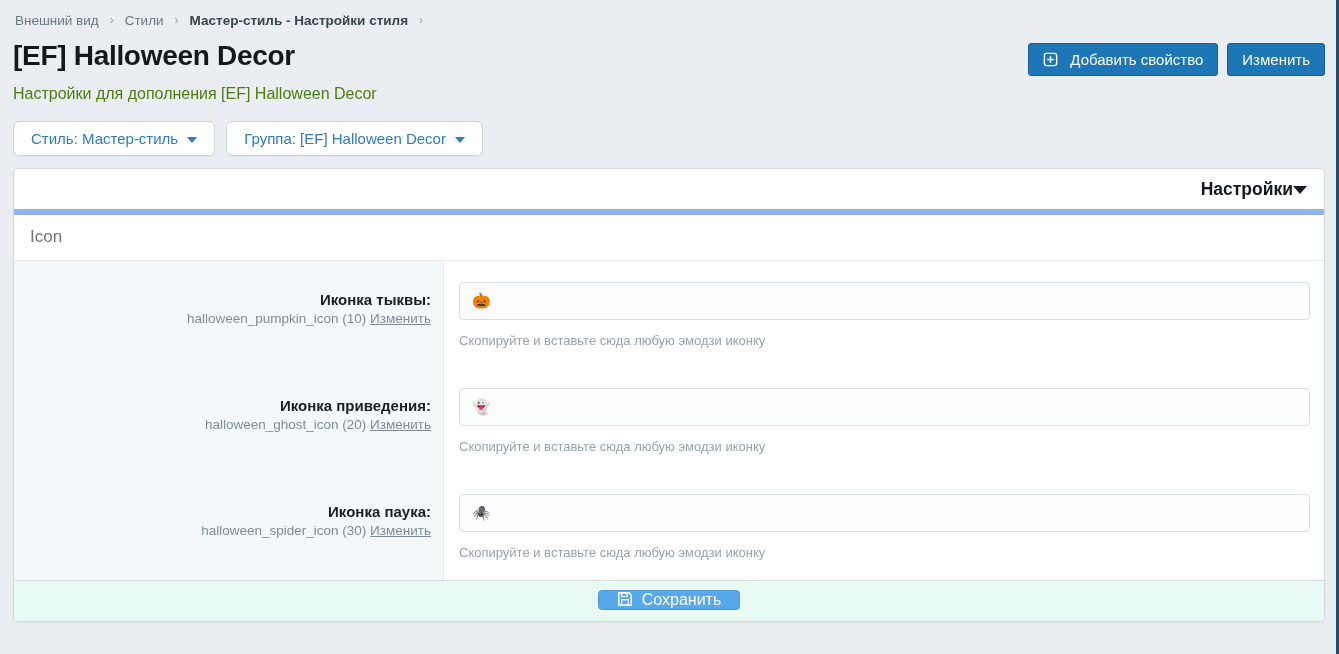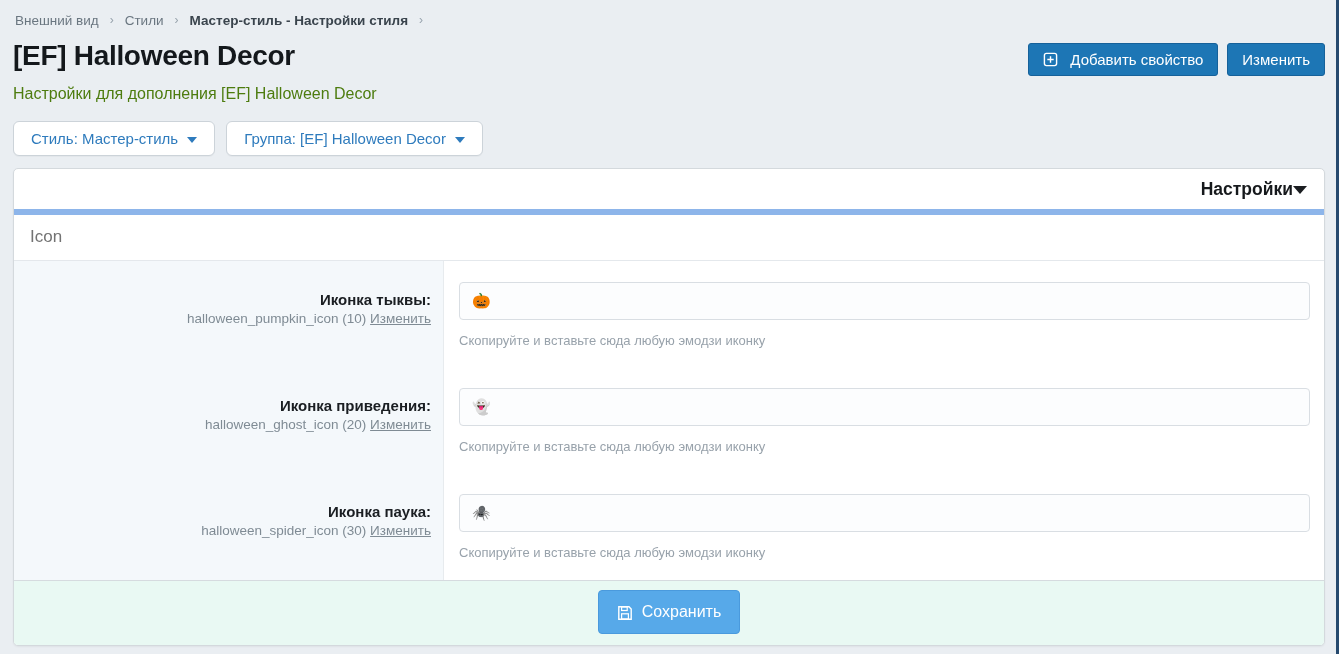--- a/index.html
+++ b/index.html
@@ -60,22 +60,22 @@
   .input-col { flex:1; padding:0 14px 0 15px; }
   input.emoji-input {
     width:100%; height:38px; border:1px solid #d9dee3; border-radius:4px;
     background:#fcfdfe; font-size:15px; padding:0 12px; color:#222; font-family:inherit; outline:none;
   }
   .hint { margin-top:13px; font-size:13px; color:#98a2ab; }
 
   .panel-footer { background:#e9f9f3; border-top:1px solid #d6dbdf; padding:9px 0 11px; display:flex; justify-content:center; }
   .btn-save {
     background:#57a9e9; color:#fff; border:1px solid #4a9add; border-radius:4px;
-    padding:12px 18px; font-size:16px; font-family:inherit;
-    display:flex; align-items:flex-end; gap:9px; cursor:pointer;
+    padding:0 18px; font-size:16px; font-family:inherit;
+    display:flex; align-items:flex-start; gap:9px; cursor:pointer;
   }
   .icon-svg { display:inline-flex; }
 </style>
 </head>
 <body>
 
 <div class="page">
 
   <div class="breadcrumb">
     <span class="crumb">Внешний вид</span>

